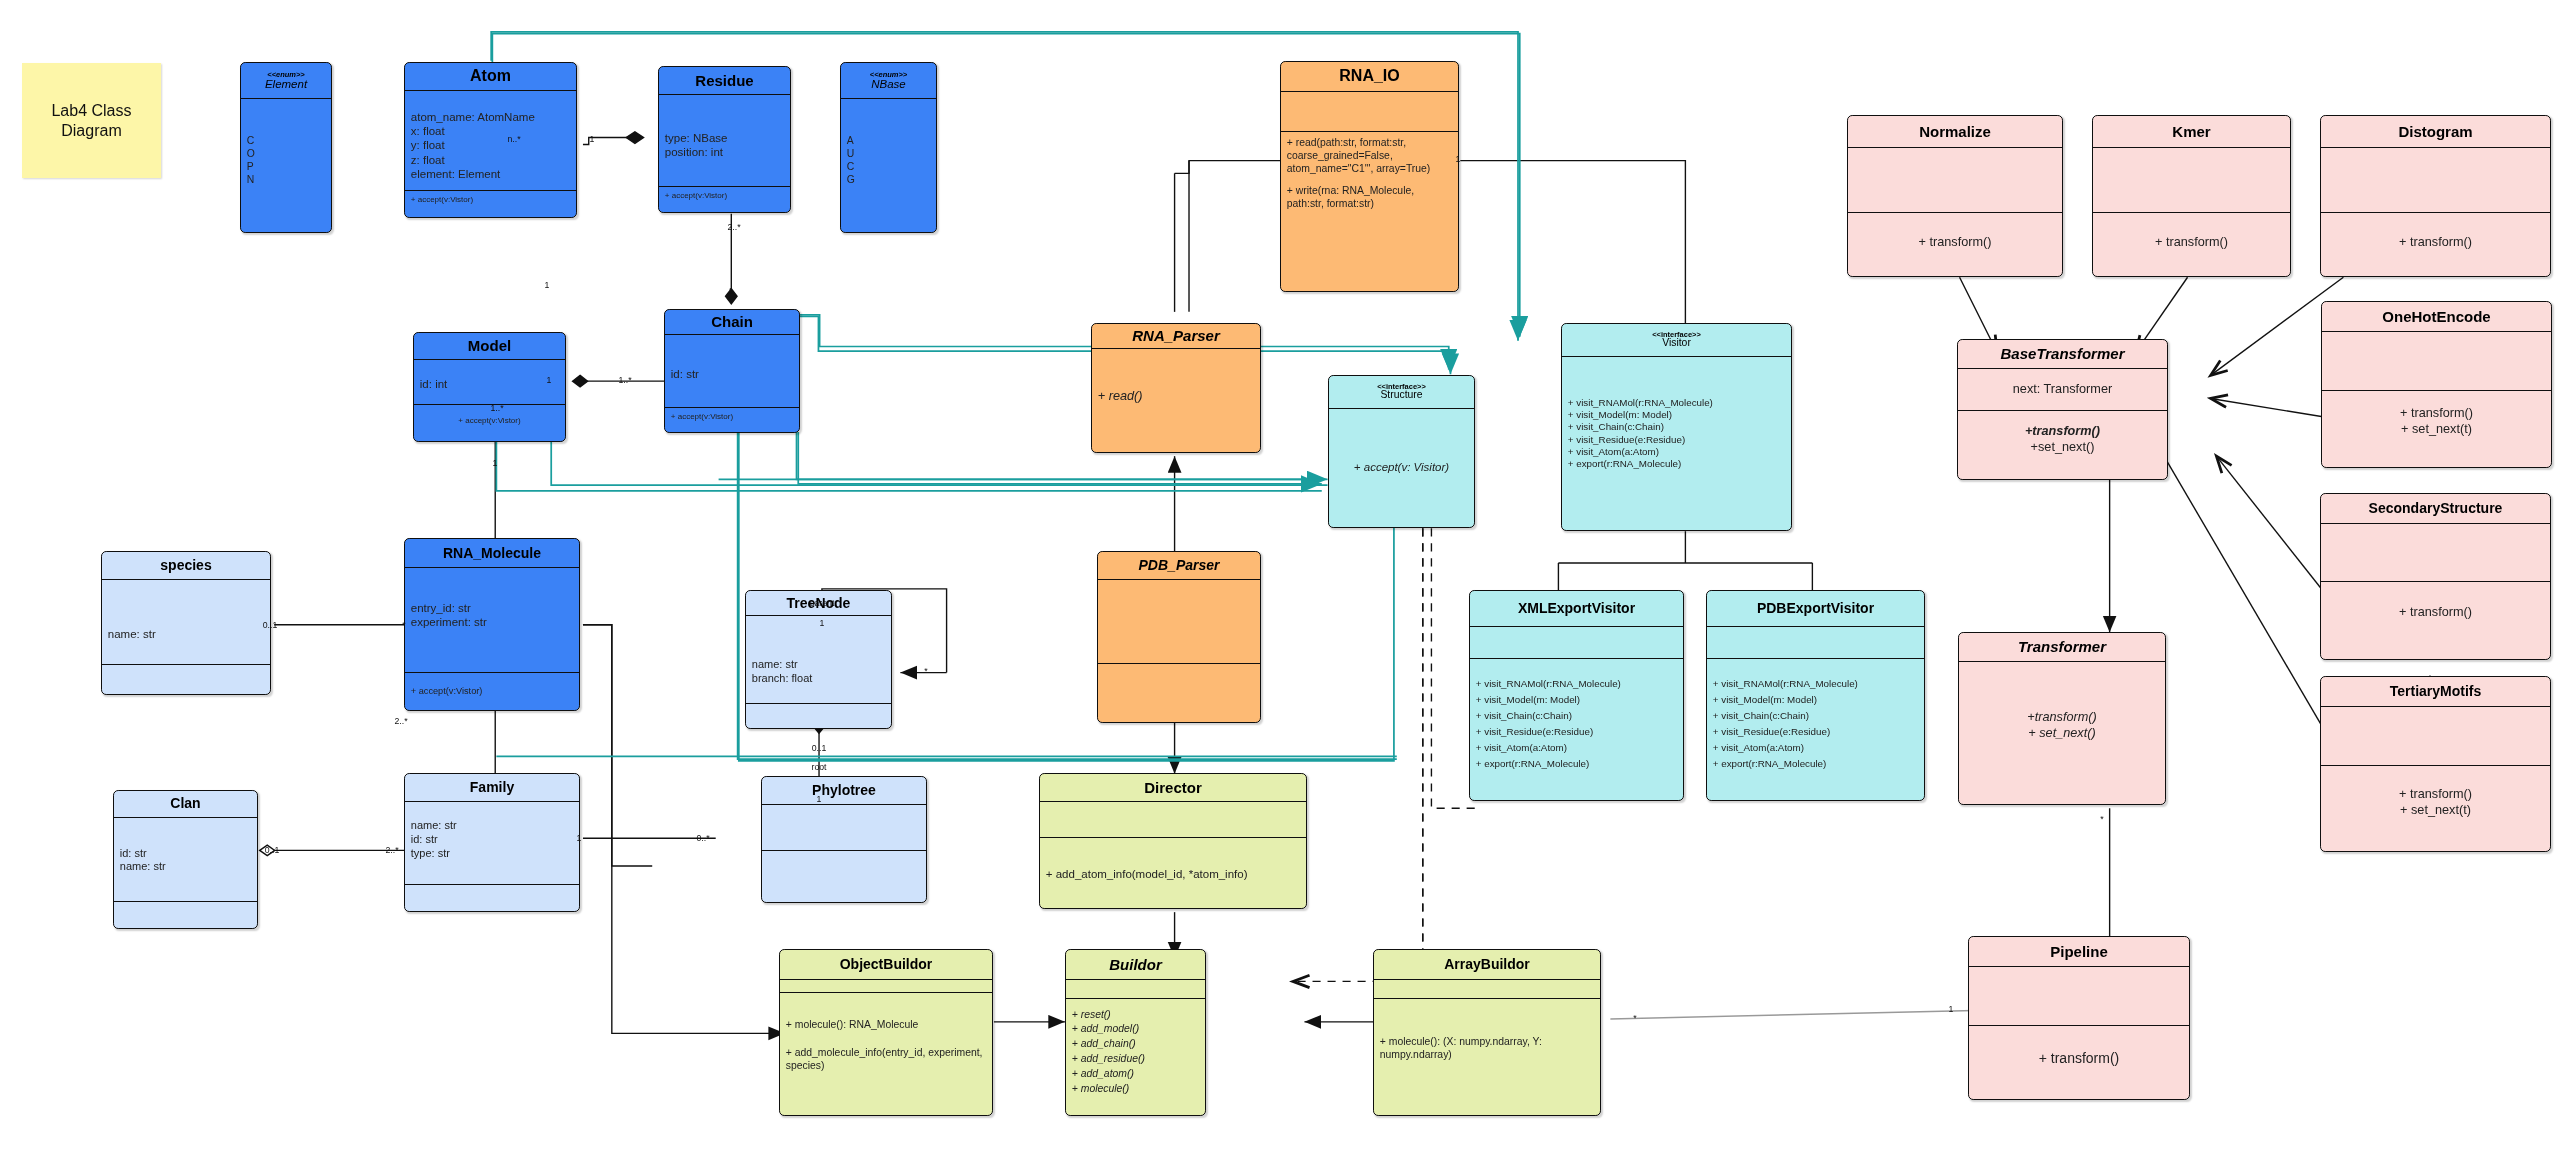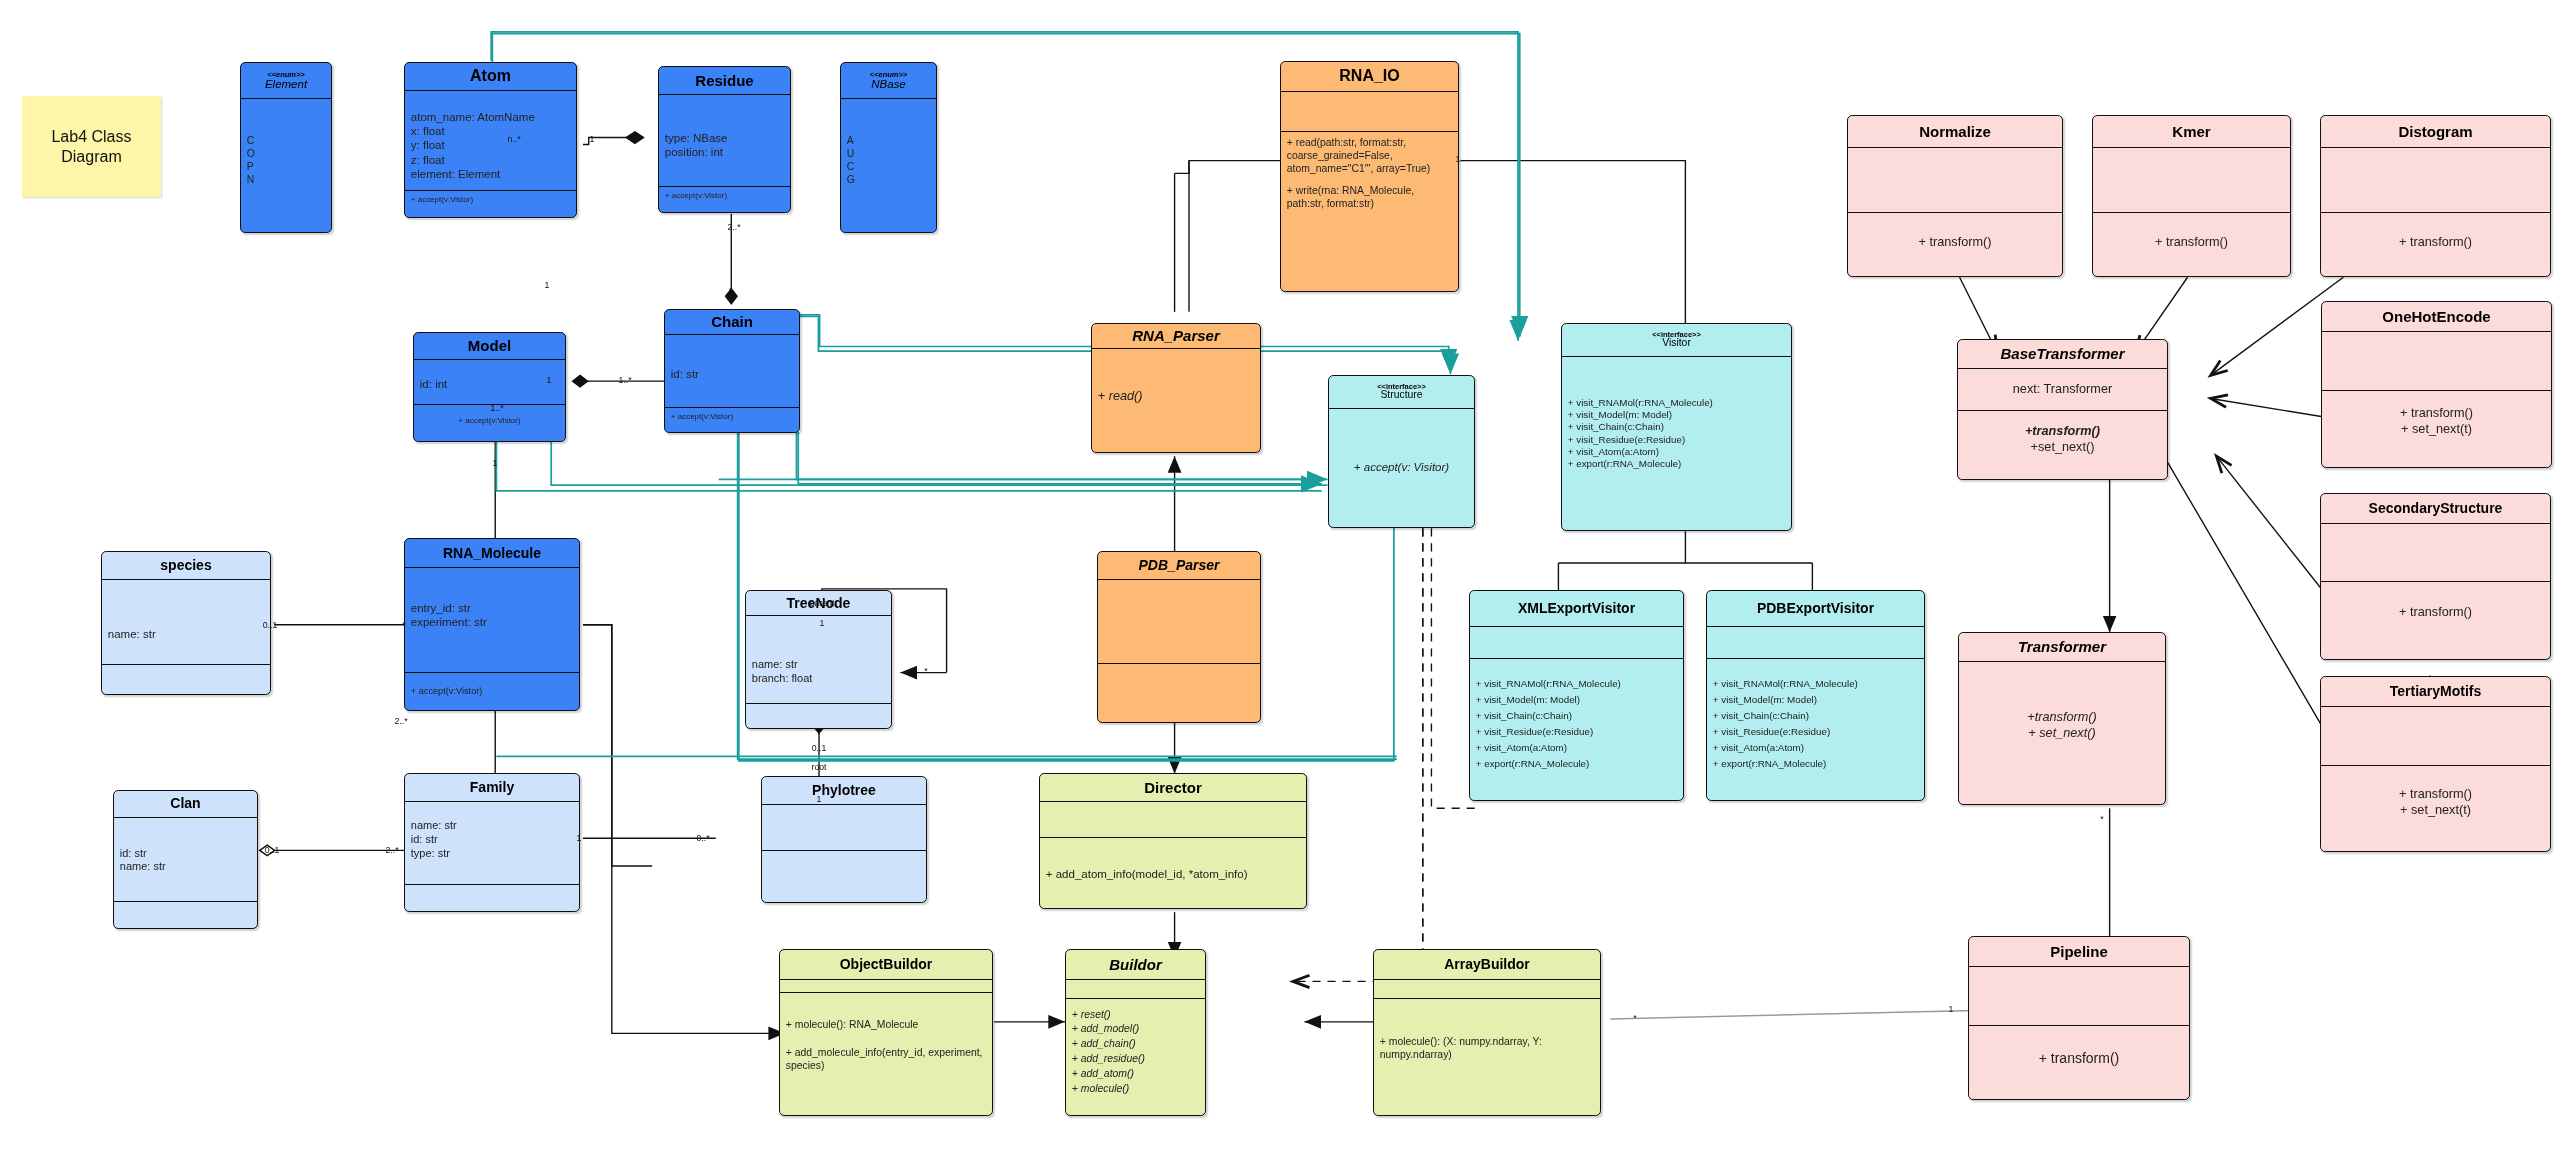--- a/index.html
+++ b/index.html
@@ -172,21 +172,21 @@
     <g stroke="#1a9e9e" stroke-width="3" fill="none">
       <path d="M853,110 L853,58 L2633,58 L2633,583" marker-end="url(#arrSolidTeal)"></path>
       <path d="M1385,548 L1418,548 L1418,608 L2513,608 L2513,648" marker-end="url(#arrSolidTeal)"></path>
       <path d="M1383,748 L1383,838 L2290,838" marker-end="url(#arrSolidTeal)"></path>
       <path d="M1280,748 L1280,1318 L2415,1318 L2415,818" marker-end="url(#arrSolidTeal)"></path>
       <path d="M860,745 L860,850 L2290,850"></path>
       <path d="M1245,830 L2290,830"></path>
     </g>
   </svg>
 
-  <div class="note t28" style="left:22px;top:63px;width:139px;height:101px;margin-top:33px;">
+  <div class="note t28" style="left:22px;top:63px;width:139px;height:115px;">
     <div style="white-space:pre-line">Lab4 Class
 Diagram</div>
   </div>
 
   <div class="cls purple" style="left:240px;top:62px;width:92px;height:171px;">
     <div class="hdr t18" style="height:36px;">
       <div>
         <span class="stereo ital">&lt;&lt;enum&gt;&gt;</span>
         <span class="sname ital t20">Element</span>
       </div>

